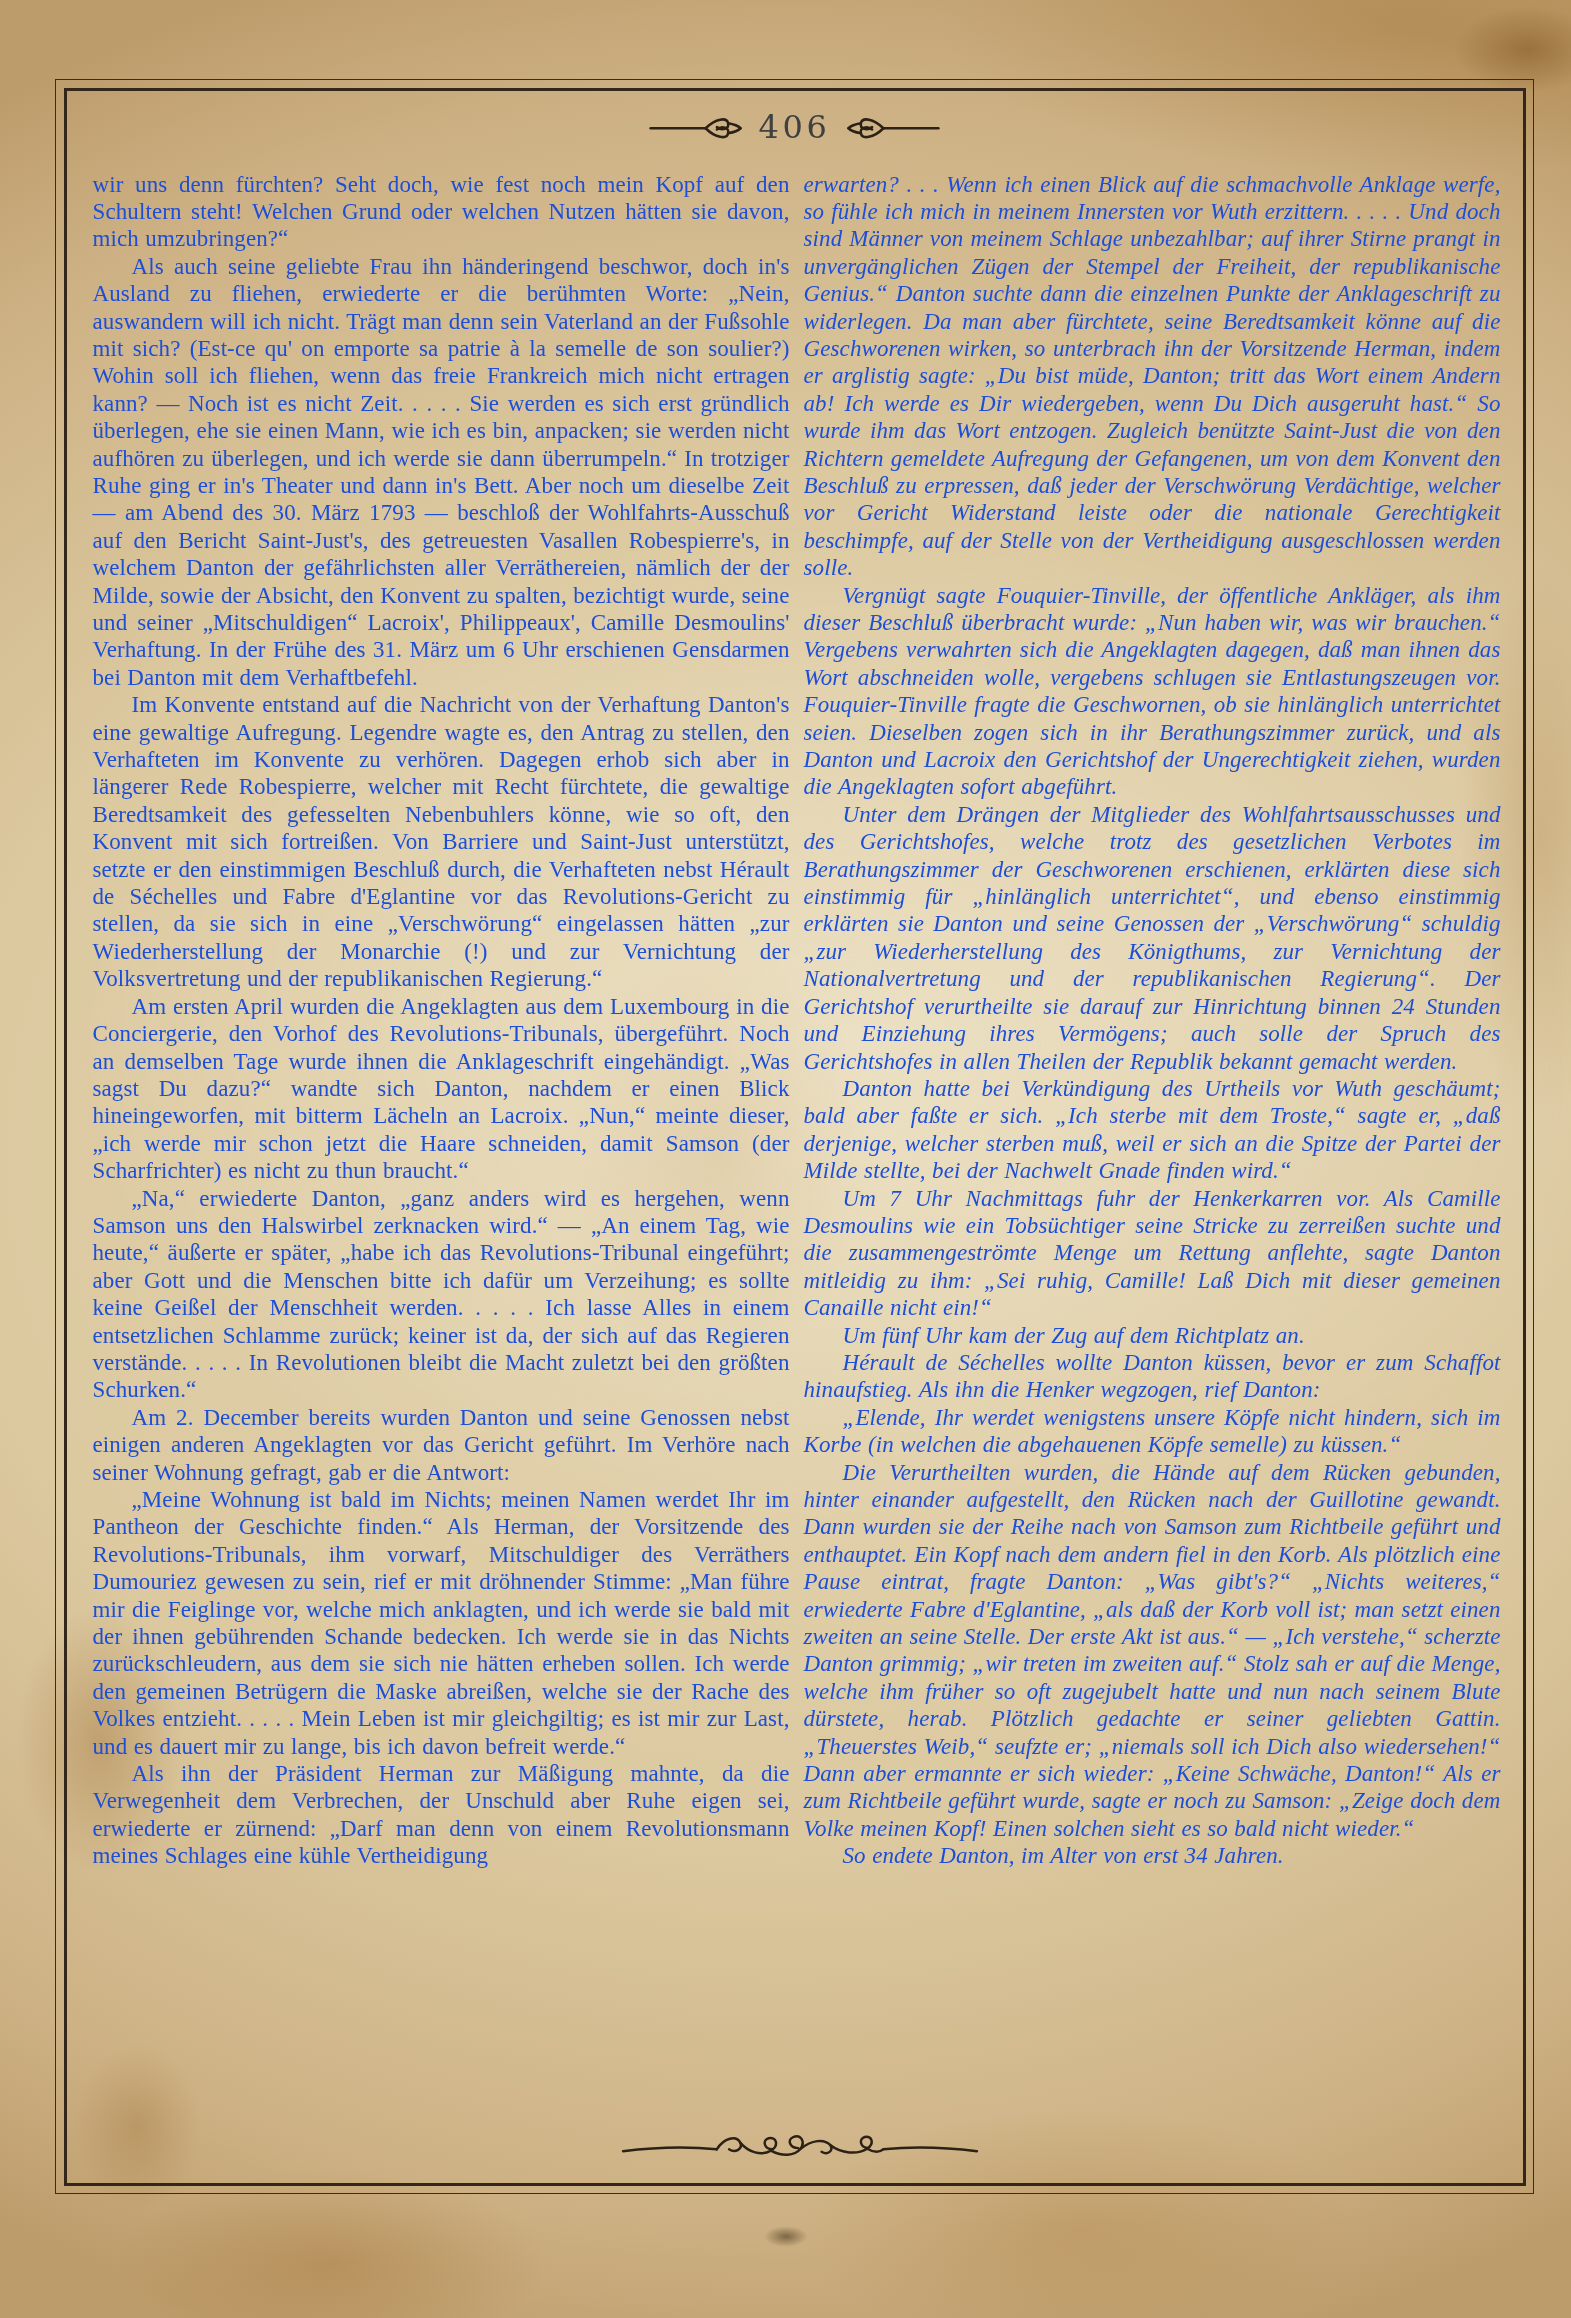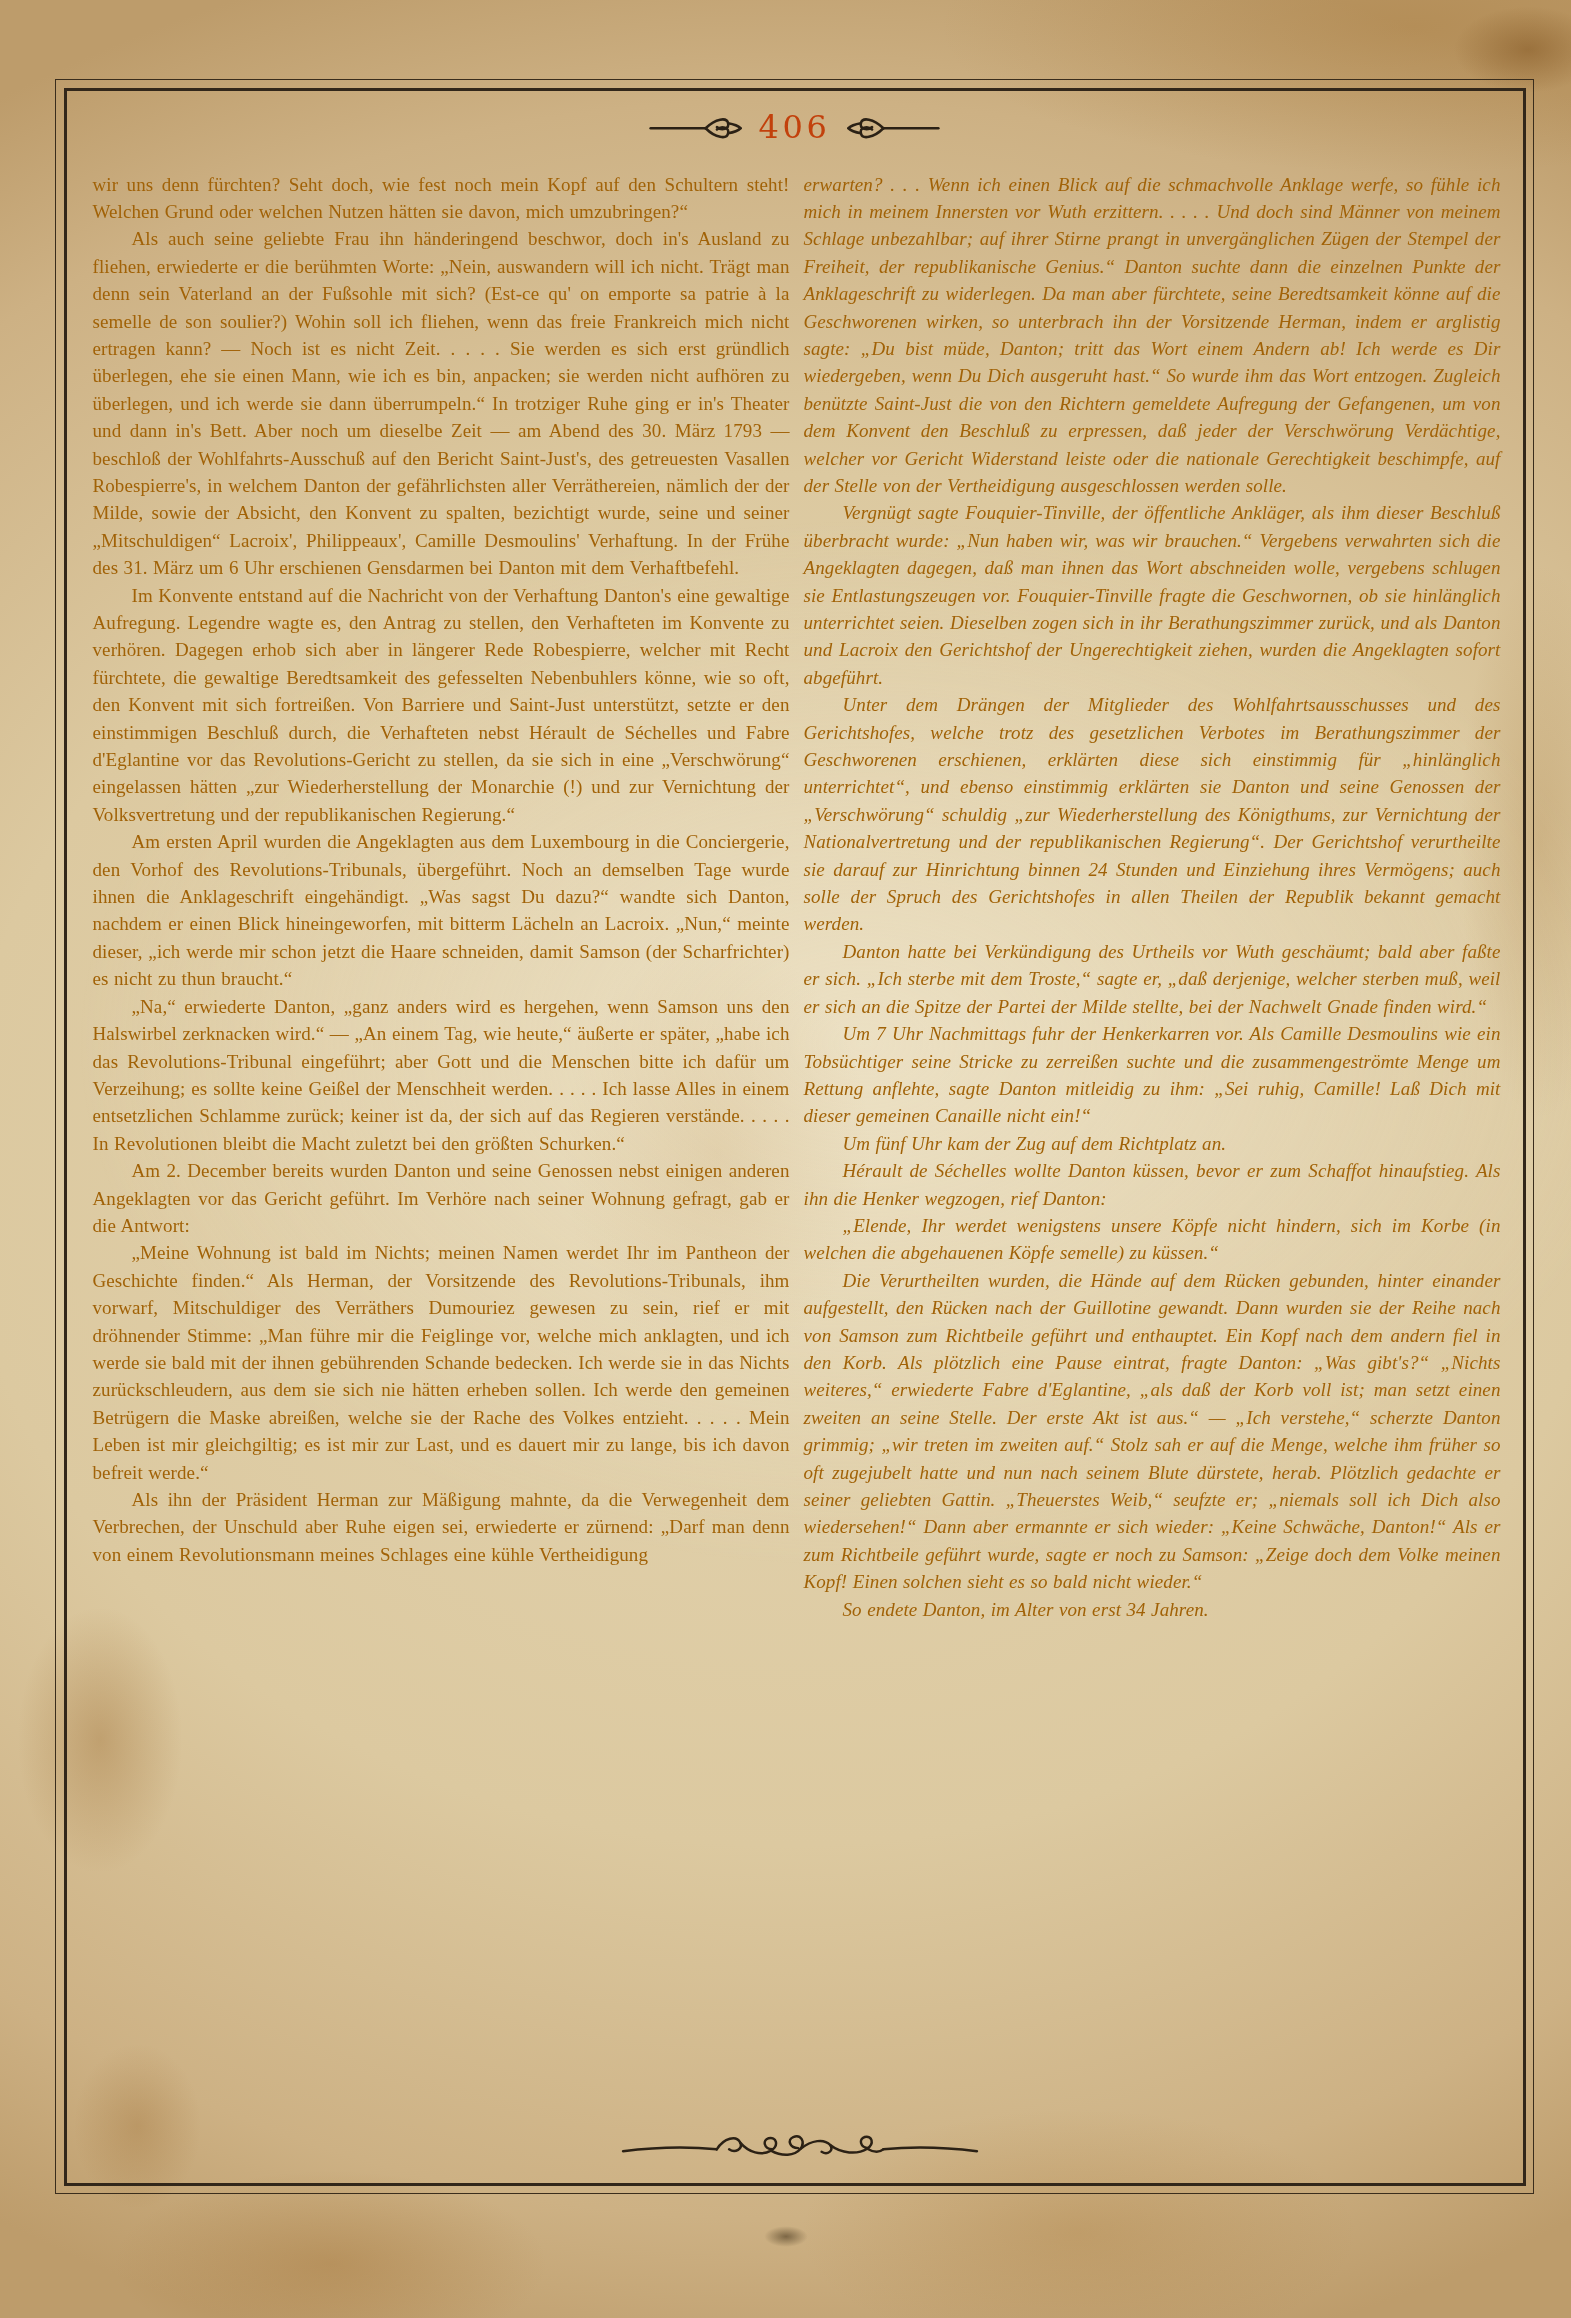--- a/index.html
+++ b/index.html
@@ -32,32 +32,32 @@
   .frame-inner {
     position: absolute; left: 7.5px; top: 7.5px; right: 7.5px; bottom: 7.5px;
     border: 3.1px solid #32271a;
     box-sizing: border-box;
   }
   .header {
     position: absolute; left: 0; right: 0; top: 17.5px;
     display: flex; align-items: center; justify-content: center; gap: 16px;
   }
   .pagenum {
-    font-size: 32px; letter-spacing: 3.7px; color: #c2410c;
+    font-size: 32px; letter-spacing: 3.7px; color: #404040;
     font-family: "DejaVu Serif", serif;
   }
   .fleuron svg { display: block; }
   .orn { stroke: #2b2115; fill: none; stroke-width: 4; stroke-linecap: round; }
 
   .col {
     position: absolute; top: 80px;
     width: 697px;
-    font-size: 19px; line-height: 27.4px;
+    font-size: 23px; line-height: 27.4px;
     text-align: justify;
-    color: #a16207;
+    color: #1d4ed8;
     letter-spacing: 0.1px;
     word-spacing: 0.6px;
   }
   .col-left  { left: 26px; }
   .col-right { left: 737px; font-style: italic; }
   .para { margin: 0; text-indent: 39px; }
   .para.cont { text-indent: 0; }
 
   .tailpiece { position: absolute; left: 549px; top: 2038px; }
 </style>

